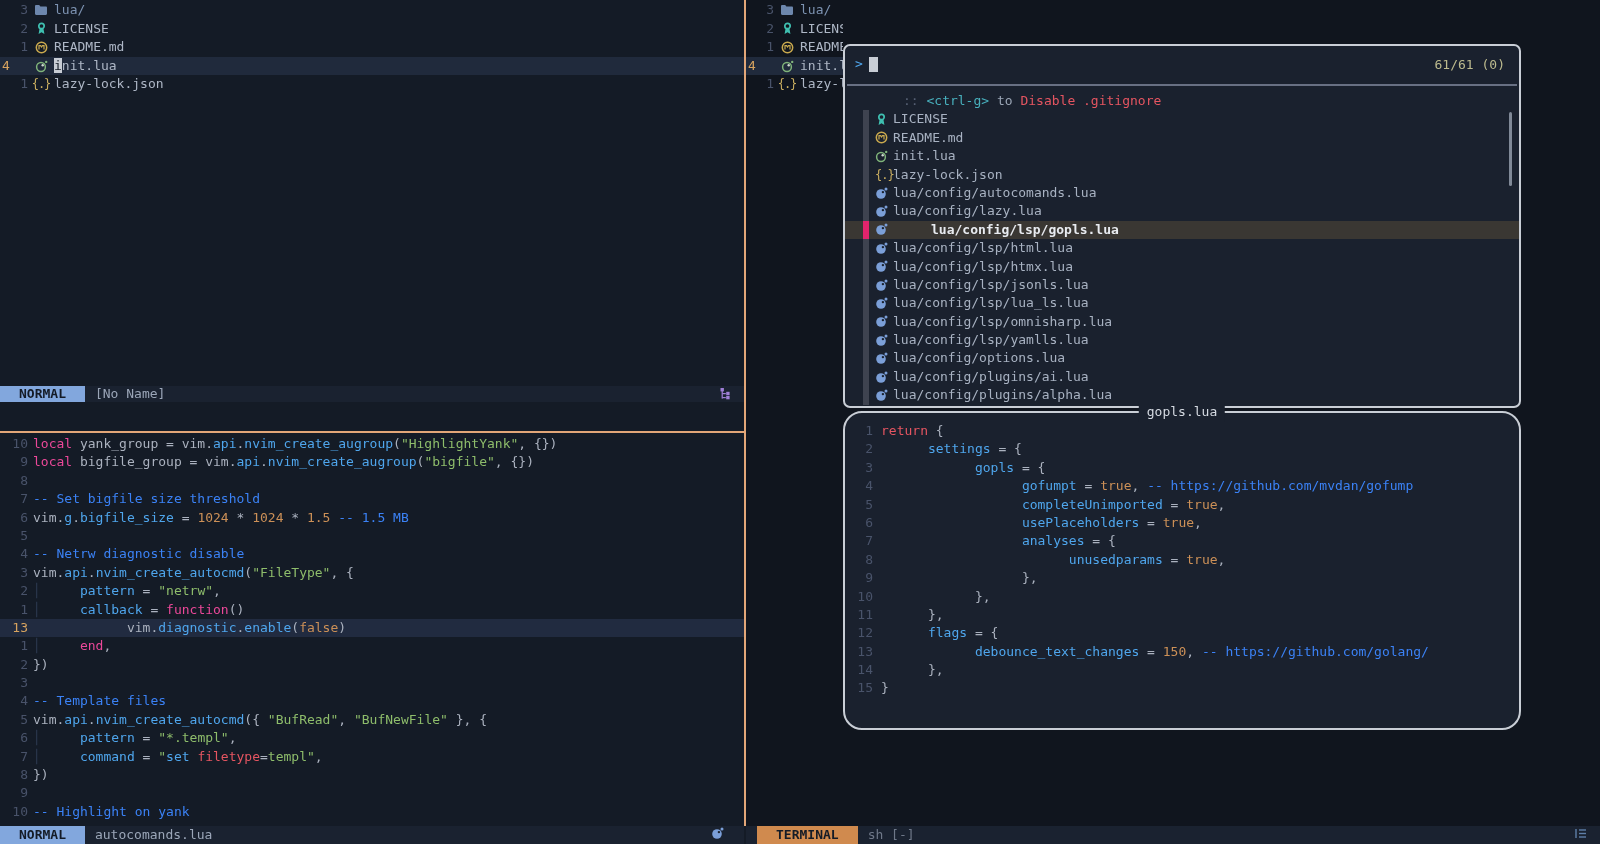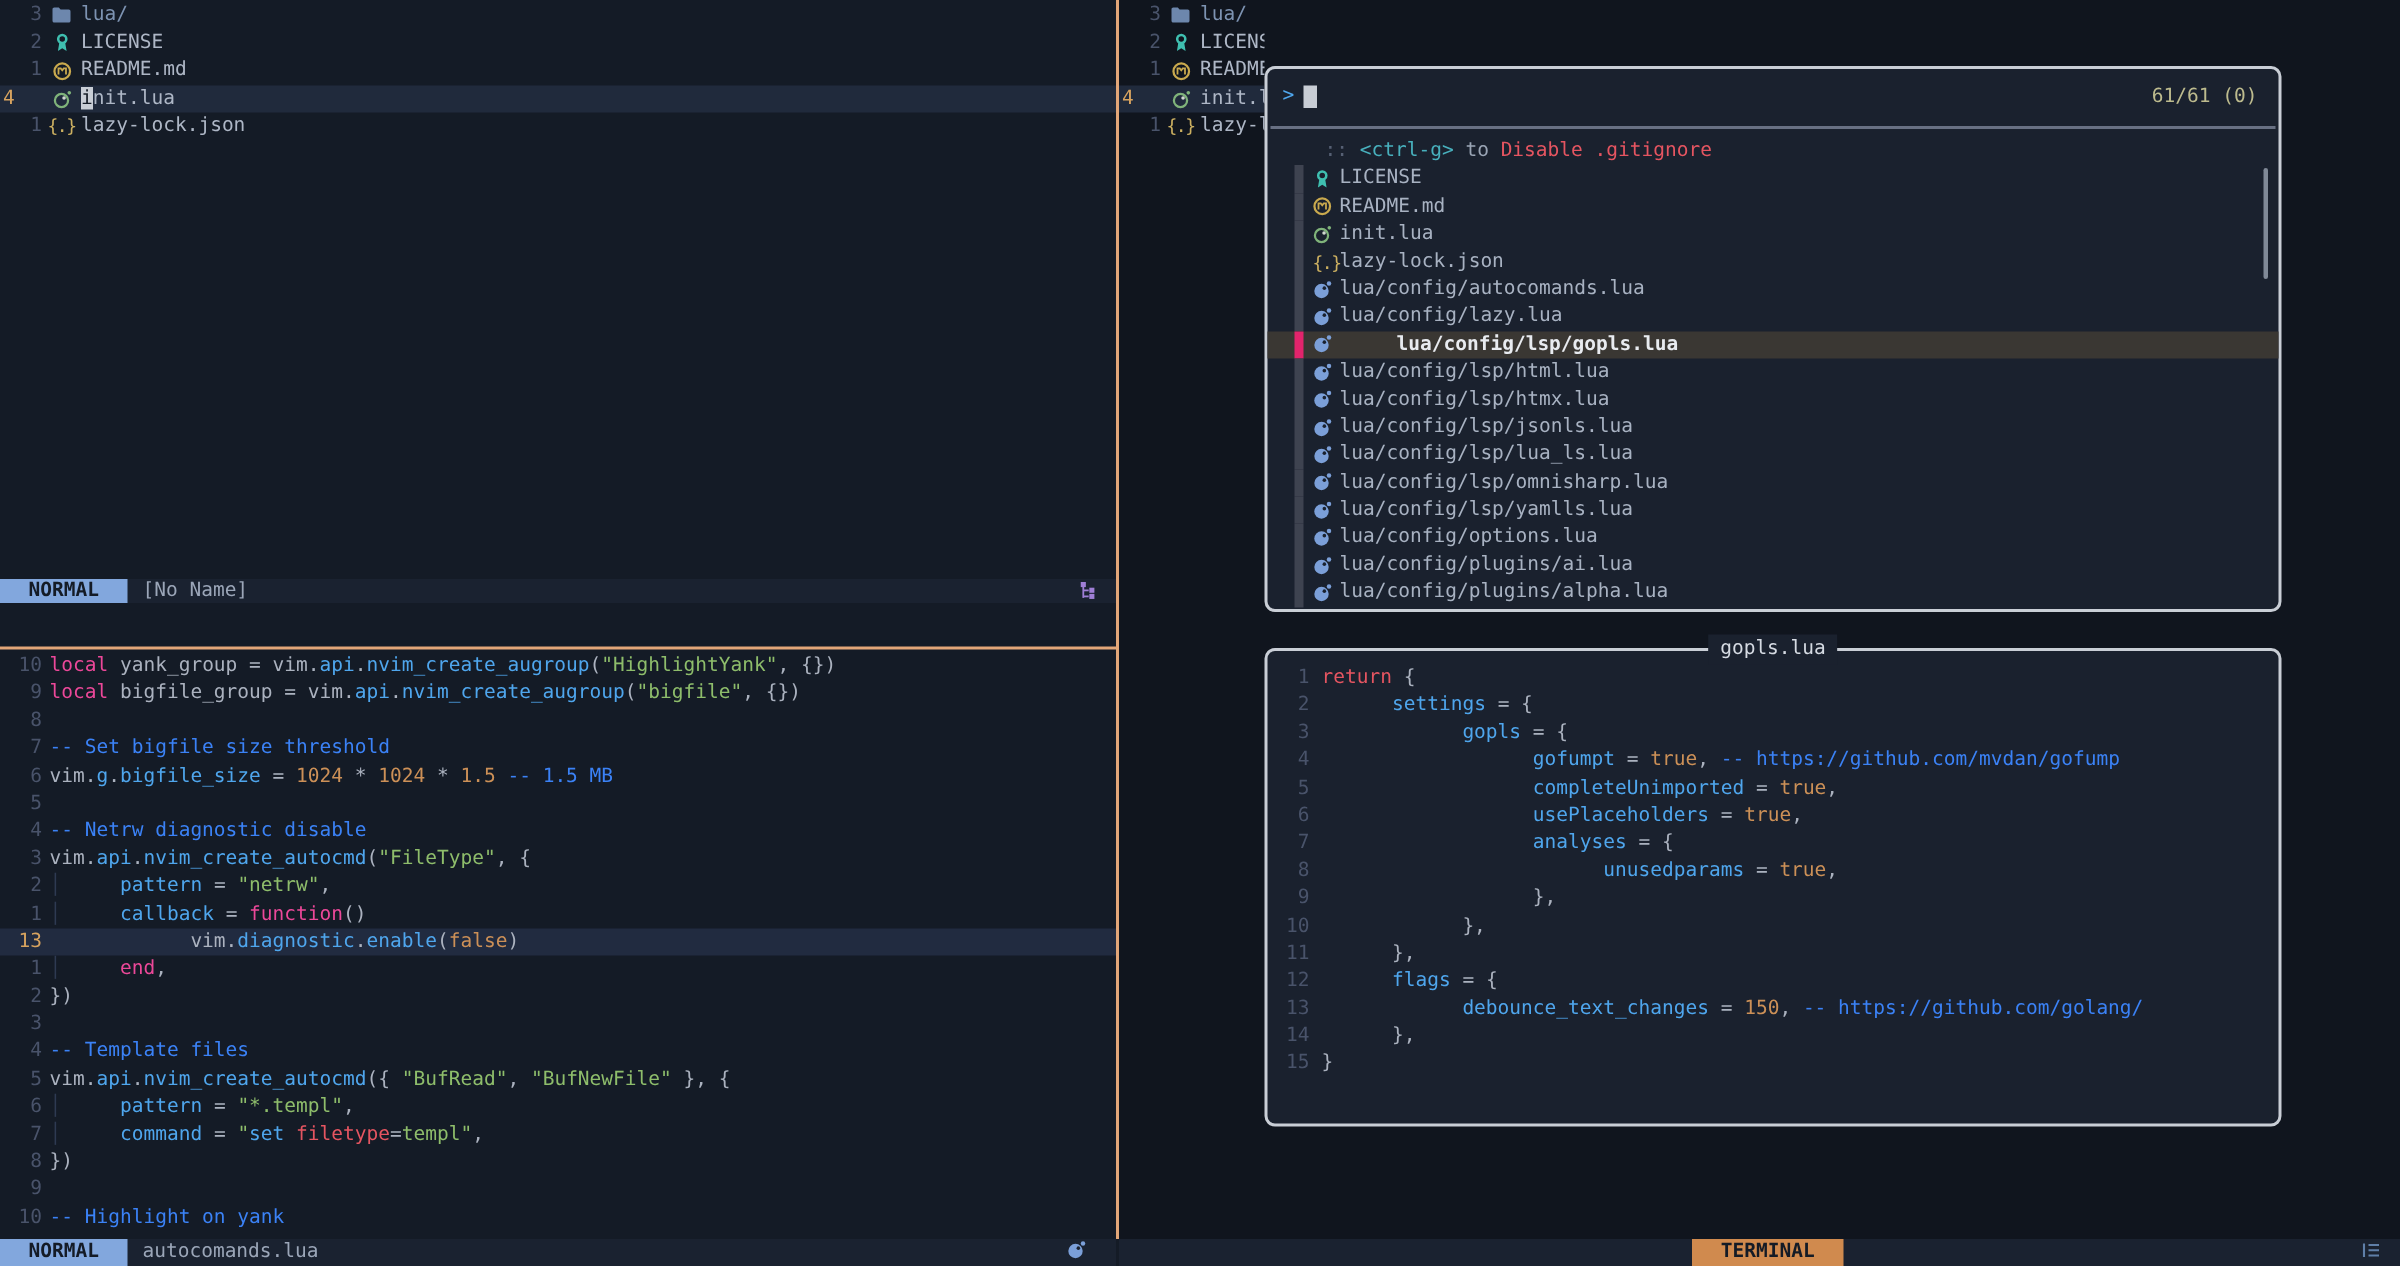--- a/index.html
+++ b/index.html
@@ -31,21 +31,21 @@
   
   .statusline { position:absolute; height:16px; line-height:16px; background:#1a2230; display:flex; align-items:center; white-space:pre; }
   .mode-badge { padding:0 19px; font-weight:bold; color:#141b26; height:100%; display:flex; align-items:center; flex:none; }
   .mode-normal { background:#82a7dd; }
   .mode-terminal { background:#d08a4e; }
   .sl-file { margin-left:10px; color:#9ba6b8; }
   .sl-file.dim { color:#6f7889; }
   .sl-right { position:absolute; right:12px; top:1px; }
   .statusA { left:0; top:386px; width:744px; }
   .statusB { left:0; top:826px; width:744px; height:18px; line-height:18px; }
-  .statusC { left:746px; top:826px; width:854px; height:18px; line-height:18px;flex-direction:column; }
+  .statusC { left:746px; top:826px; width:854px; height:18px; line-height:18px; }
 
   
   .editor { position:absolute; left:0; top:435px; width:744px; height:391px; overflow:hidden; }
   .crow { height:18.4px; line-height:18.4px; display:flex; white-space:pre; }
   .crow.cur { background:#212b40; }
   .cnum { width:28px; text-align:right; color:#49536a; flex:none; margin-right:5px; }
   .crow.cur .cnum { color:#d7a35f; }
   .ctext { white-space:pre; }
 
   
@@ -57,37 +57,37 @@
   .sg-cmt { color:#3b82f6; }
   .sg-red { color:#e55561; }
   .sg-cyan{ color:#48b0bd; }
   .sg-dim { color:#566074; }
   .sg-lg  { color:#9aa5b5; }
   .sg-gd  { color:#2e3a52; }
 
   
   .popup { position:absolute; background:#1a212e; border:2px solid #c9ced6; border-radius:7px; z-index:10; }
   .picker { left:843px; top:44px; width:678px; height:364px; }
-  .preview { left:843px; top:432px; width:678px; height:319px; }
+  .preview { left:843px; top:411px; width:678px; height:319px;border-radius:19px; }
 
   .prompt-line { position:absolute; left:10px; top:8px; right:10px; height:20px; line-height:20px; display:flex; align-items:center; }
   .prompt-char { color:#4fa6ed; margin-right:6px; }
   .prompt-cursor { width:9px; height:15px; background:#c8cdd5; display:inline-block; }
   .counter { position:absolute; right:14px; top:10px; color:#bdbb8e; }
   .prompt-sep { position:absolute; left:2px; right:2px; top:38px; height:2px; background:#687083; }
 
   .plist { position:absolute; left:0; top:46px; right:0; }
   .prow { height:18.4px; line-height:18.4px; display:flex; align-items:center; white-space:pre; position:relative; }
   .prow.sel { background:#3a3733;gap:38px; }
   .pgut { position:absolute; left:18px; top:0; width:6px; height:100%; background:#3e4350; }
   .prow.sel .pgut { background:#e2246c; }
   .picon { margin-left:30px; width:18px; flex:none; display:flex; align-items:center; }
   .plabel { color:#a8b2c2; }
   .prow.sel .plabel { color:#e8ebf0; font-weight:bold; }
-  .pheader { height:18.4px; line-height:18.4px; padding-left:38px; white-space:pre; }
+  .pheader { height:18.4px; line-height:18.4px; padding-left:58px; white-space:pre; }
   .pscroll { position:absolute; right:7px; top:66px; width:3px; height:74px; background:#808997; border-radius:2px; }
 
   .preview-title { position:absolute; top:-11px; left:50%; transform:translateX(-50%); background:#1a212e; padding:0 8px; color:#d5dae2; line-height:20px; }
   .pvlines { position:absolute; left:6px; top:9px; right:2px; overflow:hidden; bottom:4px; }
   .pvrow { height:18.4px; line-height:18.4px; display:flex; white-space:pre; }
   .pvnum { width:22px; text-align:right; color:#49536a; flex:none; margin-right:8px; }
 
   .json-glyph { color:#ccb061; font-size:12px; letter-spacing:-1px; }
 </style>
 </head>

